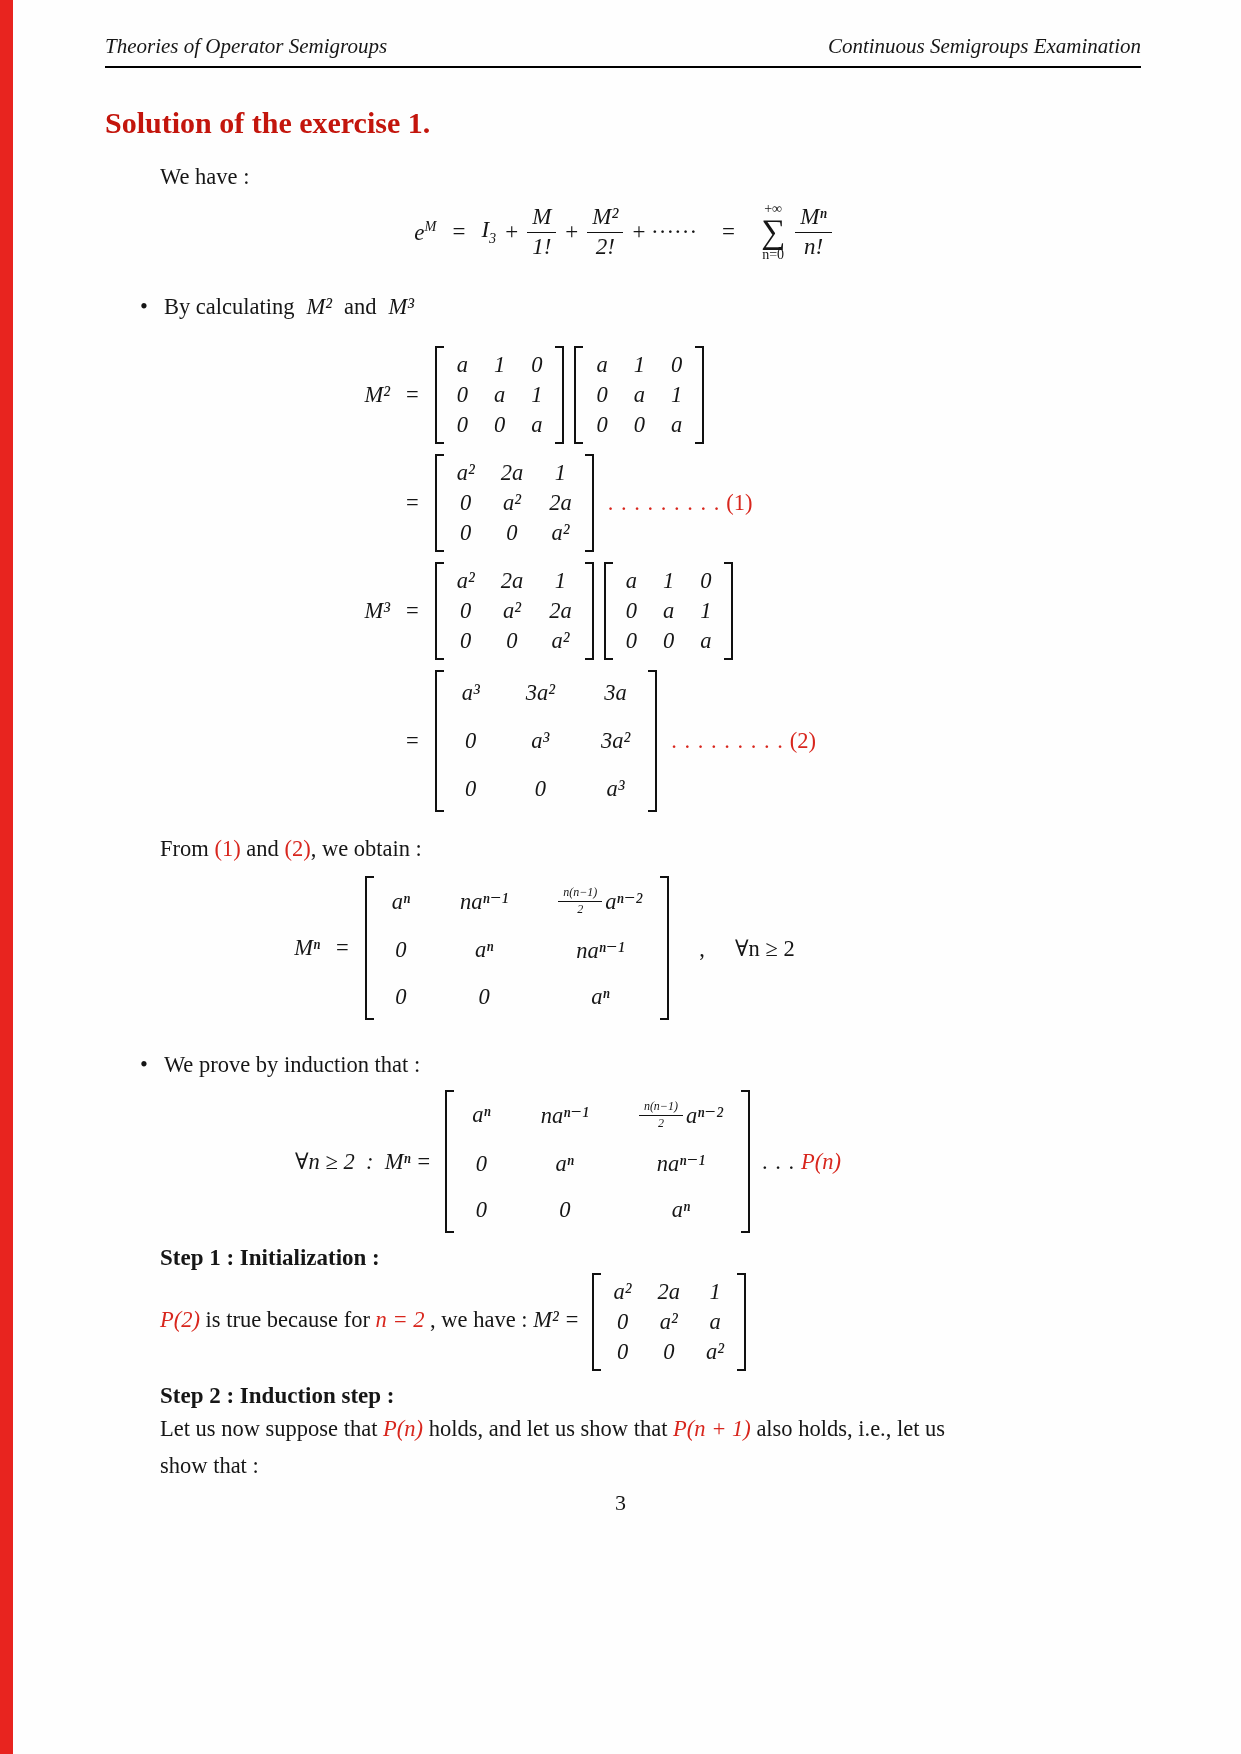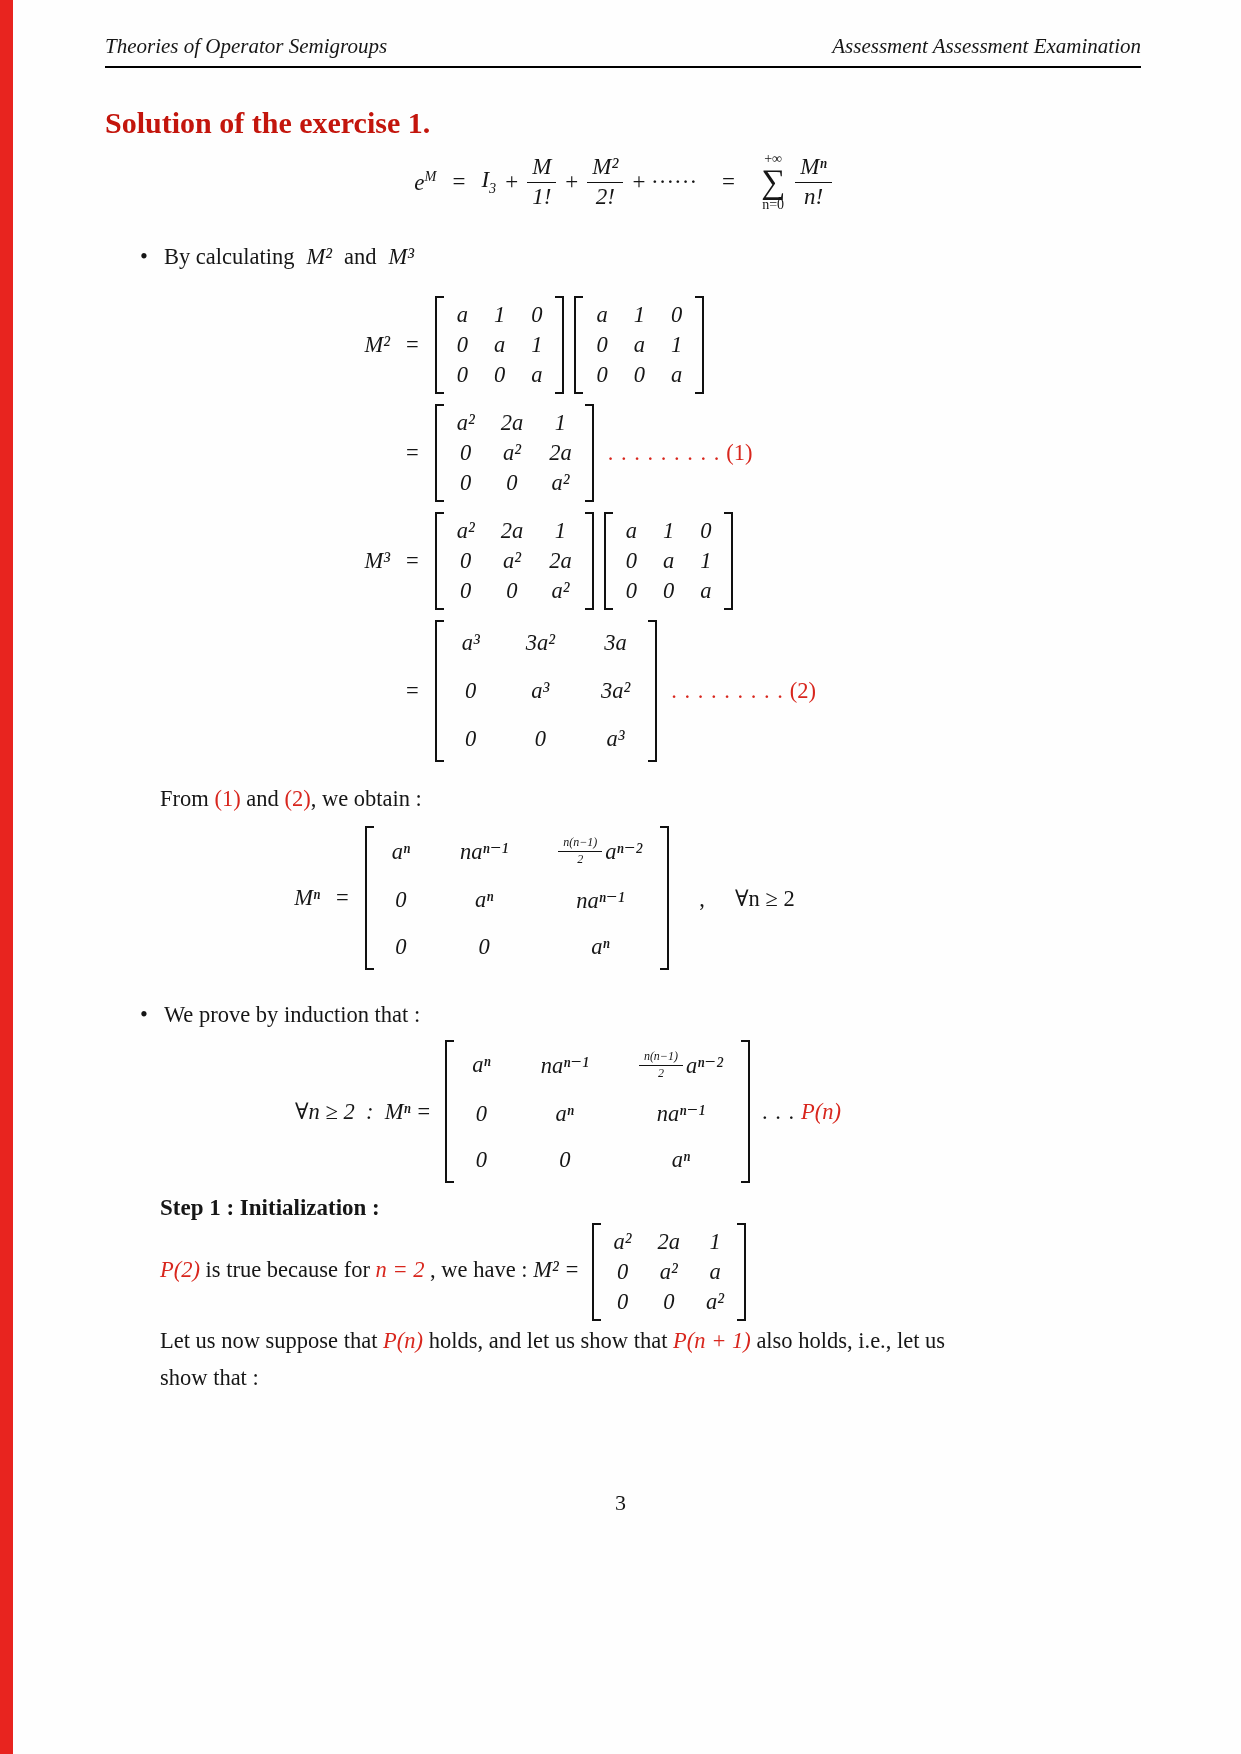--- a/index.html
+++ b/index.html
@@ -75,26 +75,27 @@
 </head>
 <body>
 
 <div class="page">
   <div class="red-strip"></div>
 
   <div class="content">
 
     <div class="header">
       <span>Theories of Operator Semigroups</span>
-      <span>Assessment Assessment Examination</span>
+      <span>Continuous Semigroups Examination</span>
     </div>
     <div class="rule"></div>
 
     <h1 class="title">Solution of the exercise 1.</h1>
 
+    <p class="intro">We have :</p>
 
     <div class="eqrow centered math">
       <span><span>e</span><sup>M</sup></span>
       <span class="eq">=</span>
       <span><span>I</span><sub>3</sub></span>
       <span class="op">+</span>
       <span class="frac">
           <span class="num">M</span>
           <span class="den">1!</span>
         </span>
@@ -312,20 +313,21 @@
             <span class="cell">a²</span>
             <span class="cell">a</span>
             <span class="cell">0</span>
             <span class="cell">0</span>
             <span class="cell">a²</span>
           </span>
           <span class="bkt r"></span>
         </span>
     </div>
 
+    <h2 class="step">Step 2 : Induction step :</h2>
 
     <p class="para"><span>Let us now suppose that </span><span class="red math">P(n)</span><span> holds, and let us show that </span><span class="red math">P(n + 1)</span><span> also holds, i.e., let us</span></p>
     <p class="para">show that :</p>
 
   </div>
 
   <div class="page-number">3</div>
 </div>
 
 </body></html>

